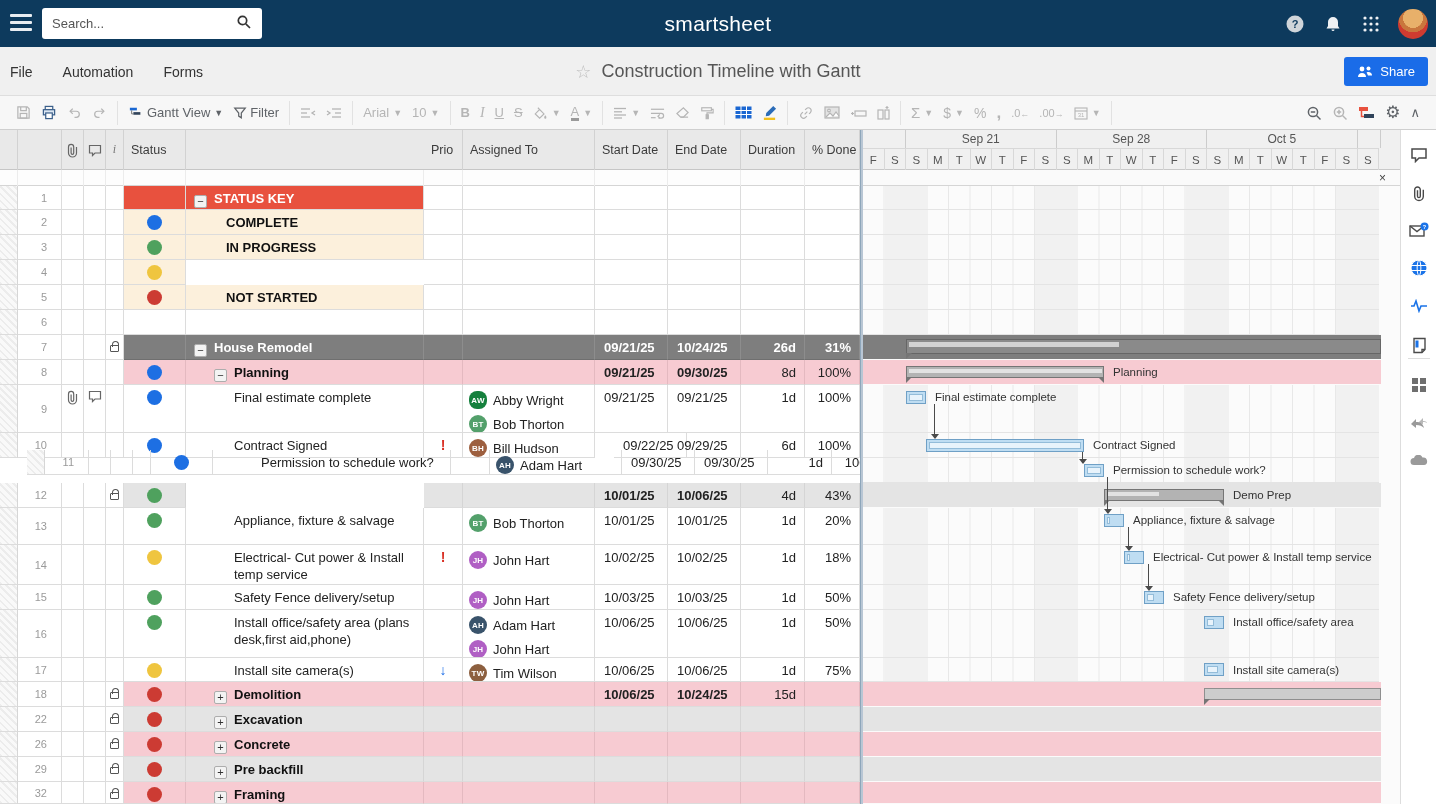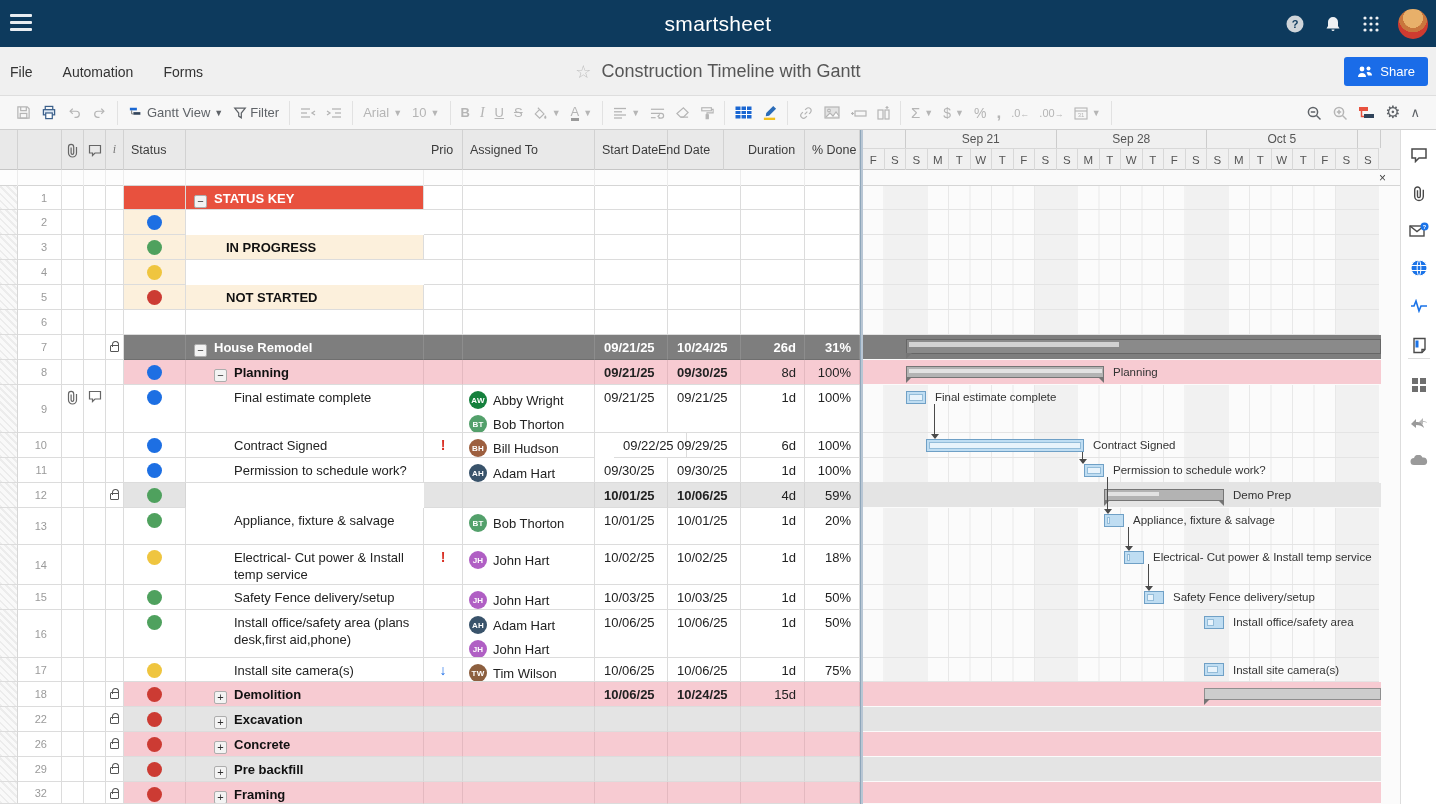--- a/index.html
+++ b/index.html
@@ -136,20 +136,29 @@
 <body>
 
 <div class="app">
 
   <div class="topbar">
     <div class="hamburger">
         <i></i>
         <i></i>
         <i></i>
       </div>
+    <div class="searchbox">
+      <span class="ph">Search...</span>
+      <span>
+        <svg width="16" height="16" viewBox="0 0 16 16" fill="none" stroke="#333" stroke-width="1.7">
+          <circle cx="6.5" cy="6.5" r="4.2"></circle>
+            <line x1="9.8" y1="9.8" x2="14" y2="14"></line>
+          </svg>
+      </span>
+    </div>
     <div class="logo">smartsheet</div>
     <div class="topicons">
       <span class="ticon">
         <svg width="20" height="20" viewBox="0 0 20 20">
             <circle cx="10" cy="10" r="8.5" fill="#cfd5da"></circle>
         <text x="10" y="14" font-size="11" font-weight="bold" fill="#0d3a5d" text-anchor="middle" font-family="Liberation Sans,sans-serif">?</text>
           </svg>
       </span>
       <span class="ticon">
         <svg width="18" height="18" viewBox="0 0 18 18" fill="#eef1f4">
@@ -453,21 +462,21 @@
             <path d="M1.5 1.5h11v7.5H7L4.5 11.5V9H1.5z"></path>
           </svg>
         </div>
         <div class="hcell center" style="left: 106px; width: 18px;">
           <span style="font-family:'Liberation Serif',serif;font-style:italic;font-size:12px;color:#777;">i</span>
         </div>
         <div class="hcell" style="left: 124px; width: 62px;">Status</div>
         <div class="hcell" style="left: 424px; width: 39px;">Prio</div>
         <div class="hcell" style="left: 463px; width: 132px;">Assigned To</div>
         <div class="hcell" style="left: 595px; width: 73px;">Start Date</div>
-        <div class="hcell" style="left: 651px; width: 73px;">End Date</div>
+        <div class="hcell" style="left: 668px; width: 73px;">End Date</div>
         <div class="hcell" style="left: 741px; width: 64px;">Duration</div>
         <div class="hcell" style="left: 805px; width: 55px;">% Done</div>
       </div>
     <div class="filterstrip" id="fstrip">
         <div class="fcol" style="left: 0px; width: 18px;"></div>
         <div class="fcol" style="left: 18px; width: 44px;"></div>
         <div class="fcol" style="left: 62px; width: 22px;"></div>
         <div class="fcol" style="left: 84px; width: 22px;"></div>
         <div class="fcol" style="left: 106px; width: 18px;"></div>
         <div class="fcol" style="left: 124px; width: 62px;"></div>
@@ -497,20 +506,21 @@
         </div>
         <div class="grow r-keyitem" style="top: 24px; height: 25px;">
           <div class="cell gutter" style="left: 0px; width: 18px;"></div>
           <div class="cell num" style="left: 18px; width: 44px;">2</div>
           <div class="cell iconcol" style="left: 62px; width: 22px;"></div>
           <div class="cell iconcol" style="left: 84px; width: 22px;"></div>
           <div class="cell iconcol" style="left: 106px; width: 18px;"></div>
           <div class="cell statuscol" style="left: 124px; width: 62px;">
             <span class="dot" style="background: rgb(29, 111, 227);"></span>
           </div>
+          <div class="cell taskcol" style="left: 186px; width: 238px; padding-left: 40px;"><span>COMPLETE</span></div>
           <div class="cell priocol" style="left: 424px; width: 39px;"></div>
           <div class="cell asgcol" style="left: 463px; width: 132px;"></div>
           <div class="cell datecol" style="left: 595px; width: 73px;"></div>
           <div class="cell datecol" style="left: 668px; width: 73px;"></div>
           <div class="cell rnum" style="left: 741px; width: 64px;"></div>
           <div class="cell rnum" style="left: 805px; width: 55px;"></div>
         </div>
         <div class="grow r-keyitem" style="top: 49px; height: 25px;">
           <div class="cell gutter" style="left: 0px; width: 18px;"></div>
           <div class="cell num" style="left: 18px; width: 44px;">3</div>
@@ -624,21 +634,21 @@
             </svg>
           </div>
           <div class="cell iconcol" style="left: 106px; width: 18px;"></div>
           <div class="cell statuscol" style="left: 124px; width: 62px;">
             <span class="dot" style="background: rgb(29, 111, 227);"></span>
           </div>
           <div class="cell taskcol" style="left: 186px; width: 238px; padding-left: 48px;"><span>Final estimate complete</span></div>
           <div class="cell priocol" style="left: 424px; width: 39px;"></div>
           <div class="cell asgcol" style="left: 463px; width: 132px;">
             <div class="chip">
-              <span class="av" style="background: #15803d;">AW</span>
+              <span class="av" style="background: #15803d; border-radius: 8px;">AW</span>
               <span class="nm">Abby Wright</span>
             </div>
             <div class="chip">
               <span class="av" style="background: rgb(83, 160, 107);">BT</span>
               <span class="nm">Bob Thorton</span>
             </div>
           </div>
           <div class="cell datecol" style="left: 595px; width: 73px;">09/21/25</div>
           <div class="cell datecol" style="left: 668px; width: 73px;">09/21/25</div>
           <div class="cell rnum" style="left: 741px; width: 64px;">1d</div>
@@ -659,21 +669,21 @@
             <div class="chip">
               <span class="av" style="background: rgb(157, 95, 63);">BH</span>
               <span class="nm">Bill Hudson</span>
             </div>
           </div>
           <div class="cell datecol" style="left: 614px; width: 73px;">09/22/25</div>
           <div class="cell datecol" style="left: 668px; width: 73px;">09/29/25</div>
           <div class="cell rnum" style="left: 741px; width: 64px;">6d</div>
           <div class="cell rnum" style="left: 805px; width: 55px;">100%</div>
         </div>
-        <div class="grow r-task" style="top: 272px; height: 25px;">
+        <div class="grow r-task" style="top: 264px; height: 25px; margin-left: 27px;">
           <div class="cell gutter" style="left: 0px; width: 18px;"></div>
           <div class="cell num" style="left: 18px; width: 44px;">11</div>
           <div class="cell iconcol" style="left: 62px; width: 22px;"></div>
           <div class="cell iconcol" style="left: 84px; width: 22px;"></div>
           <div class="cell iconcol" style="left: 106px; width: 18px;"></div>
           <div class="cell statuscol" style="left: 124px; width: 62px;">
             <span class="dot" style="background: rgb(29, 111, 227);"></span>
           </div>
           <div class="cell taskcol" style="left: 186px; width: 238px; padding-left: 48px;"><span>Permission to schedule work?</span></div>
           <div class="cell priocol" style="left: 424px; width: 39px;"></div>
@@ -697,21 +707,21 @@
             <span class="lockicon"></span>
           </div>
           <div class="cell statuscol colored" style="left: 124px; width: 62px;">
             <span class="dot" style="background: rgb(79, 161, 94);"></span>
           </div>
           <div class="cell priocol colored" style="left: 424px; width: 39px;"></div>
           <div class="cell asgcol colored" style="left: 463px; width: 132px;"></div>
           <div class="cell datecol colored" style="left: 595px; width: 73px;">10/01/25</div>
           <div class="cell datecol colored" style="left: 668px; width: 73px;">10/06/25</div>
           <div class="cell rnum colored" style="left: 741px; width: 64px;">4d</div>
-          <div class="cell rnum colored" style="left: 805px; width: 55px;">59%</div>
+          <div class="cell rnum colored" style="left: 805px; width: 55px;">43%</div>
         </div>
         <div class="grow r-task" style="top: 322px; height: 37px;">
           <div class="cell gutter" style="left: 0px; width: 18px;"></div>
           <div class="cell num" style="left: 18px; width: 44px;">13</div>
           <div class="cell iconcol" style="left: 62px; width: 22px;"></div>
           <div class="cell iconcol" style="left: 84px; width: 22px;"></div>
           <div class="cell iconcol" style="left: 106px; width: 18px;"></div>
           <div class="cell statuscol" style="left: 124px; width: 62px;">
             <span class="dot" style="background: rgb(79, 161, 94);"></span>
           </div>

